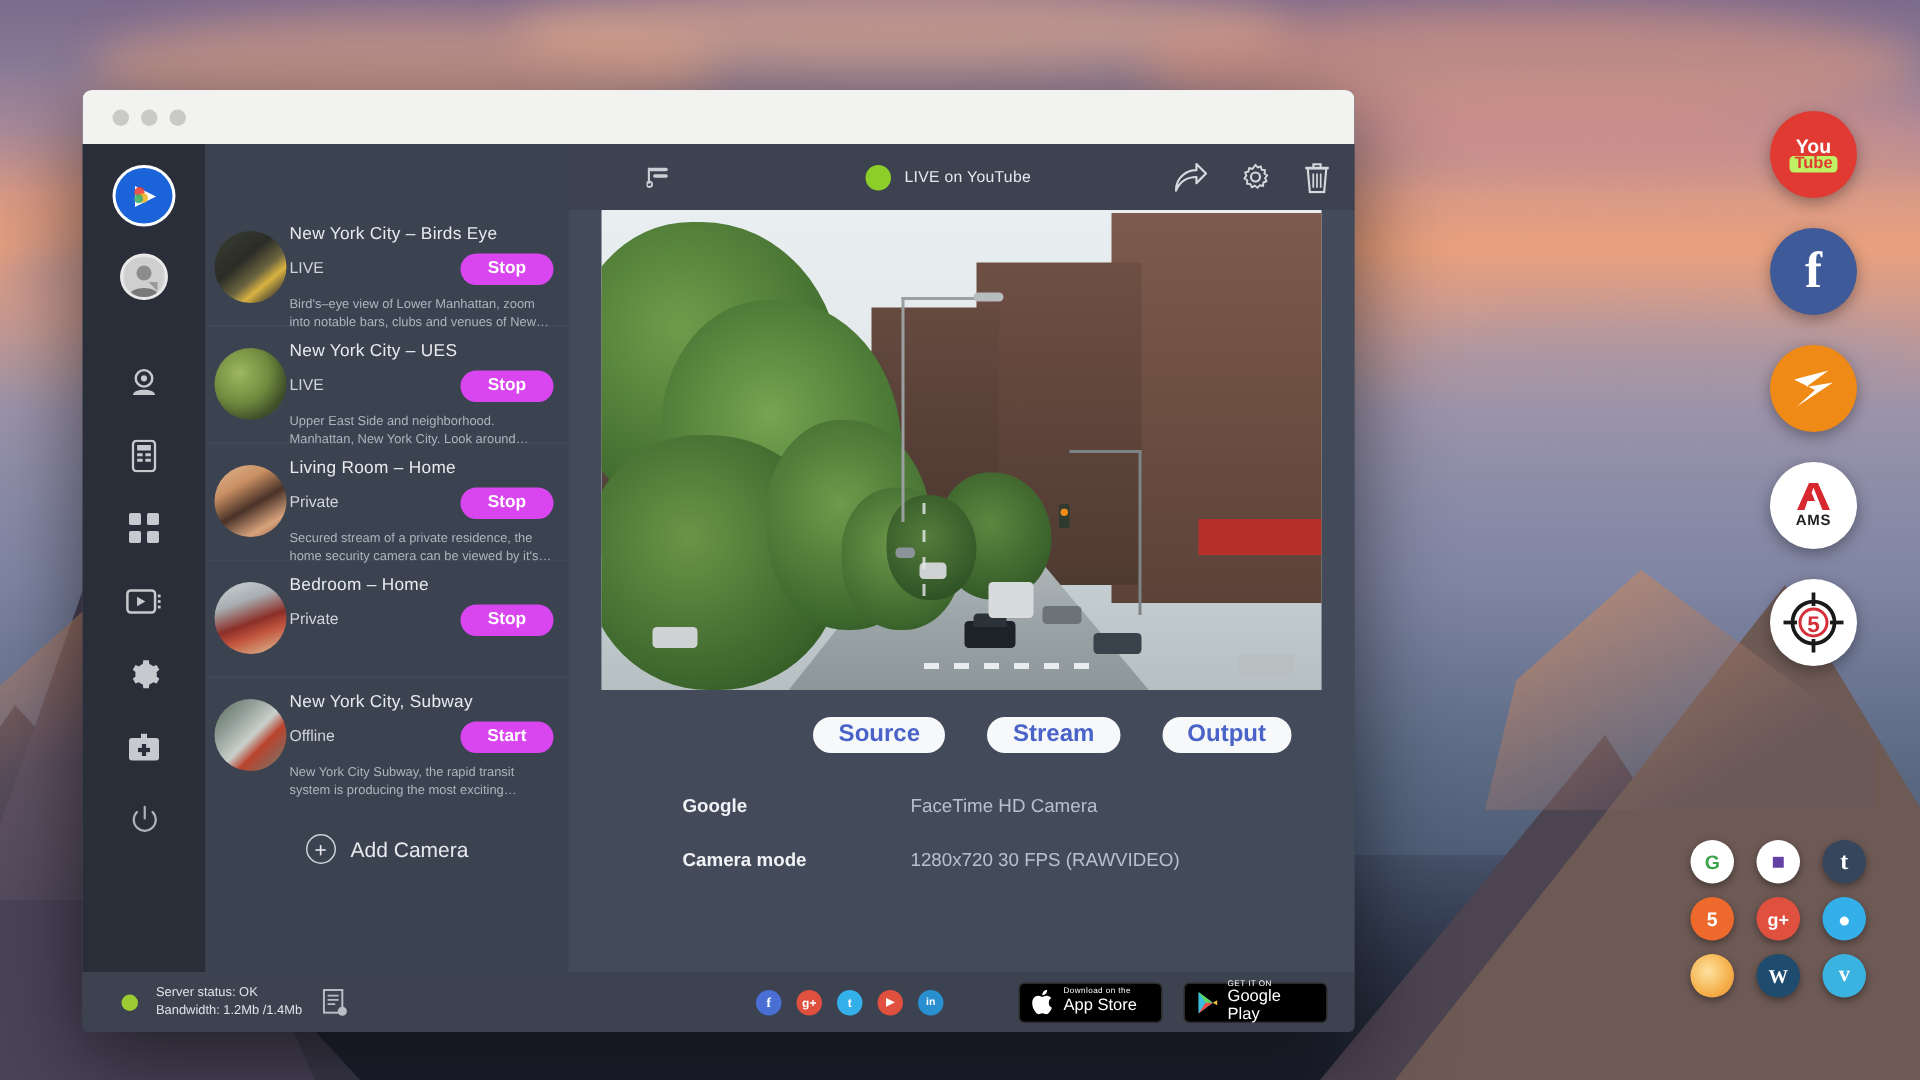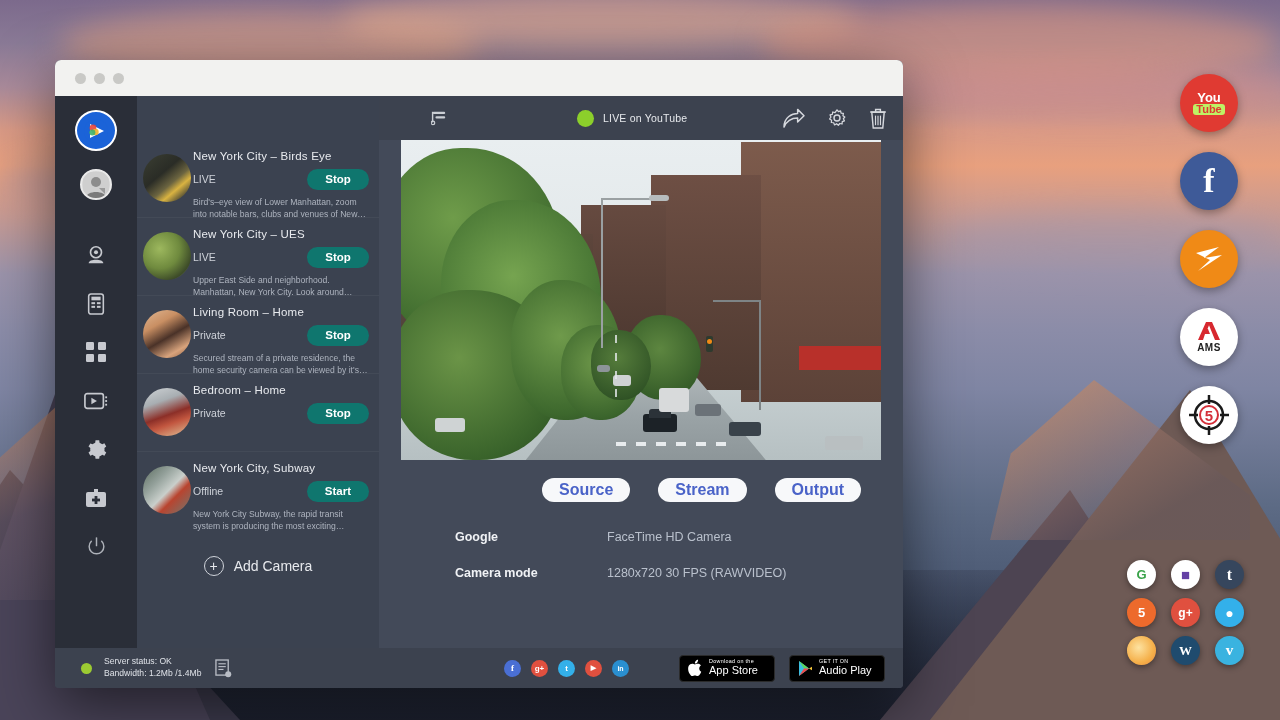--- a/index.html
+++ b/index.html
@@ -152,21 +152,21 @@
     color: #e8eaee; font-size: 11.5px; letter-spacing: .2px;
     white-space: nowrap; overflow: hidden; text-overflow: ellipsis;
     margin-top: 1px;
   }
   .cam-row2 { display: flex; align-items: center; margin-top: 7px; height: 20px; }
   .cam-status { color: #cfd3da; font-size: 10.5px; flex: 1; }
   .cam-btn {
     border: none; border-radius: 11px; height: 21px;
     padding: 0 18px; color: #fff; font-weight: bold;
     font-size: 11.5px; font-family: "Liberation Sans", sans-serif;
-    background: #0f766e; cursor: pointer;
+    background: #d946ef; cursor: pointer;
     min-width: 62px;
   }
   .cam-desc {
     color: #aeb4bf; font-size: 8.6px; line-height: 1.42;
     margin-top: 7px;
     display: -webkit-box; -webkit-line-clamp: 2; -webkit-box-orient: vertical;
     overflow: hidden;
   }
   #add-camera {
     display: flex; align-items: center; justify-content: center;
@@ -624,19 +624,19 @@
       </div>
       <div class="store-badge">
         <svg width="15" height="17" viewBox="0 0 15 17">
           <path d="M1 1 L11 8.5 L1 16 Z" fill="#3bbde0"></path>
           <path d="M1 1 L11 8.5 L6 8.5 Z" fill="#5bd65b"></path>
           <path d="M1 16 L11 8.5 L6 8.5 Z" fill="#f04a4a"></path>
           <path d="M11 8.5 L14 6.8 L14 10.2 Z" fill="#f4c53b"></path>
         </svg>
         <div class="store-txt">
           <span class="s1">GET IT ON</span>
-          <span class="s2">Audio Play</span>
+          <span class="s2">Google Play</span>
         </div>
       </div>
     </div>
   </div>
 
 </div>
 
 </body></html>

